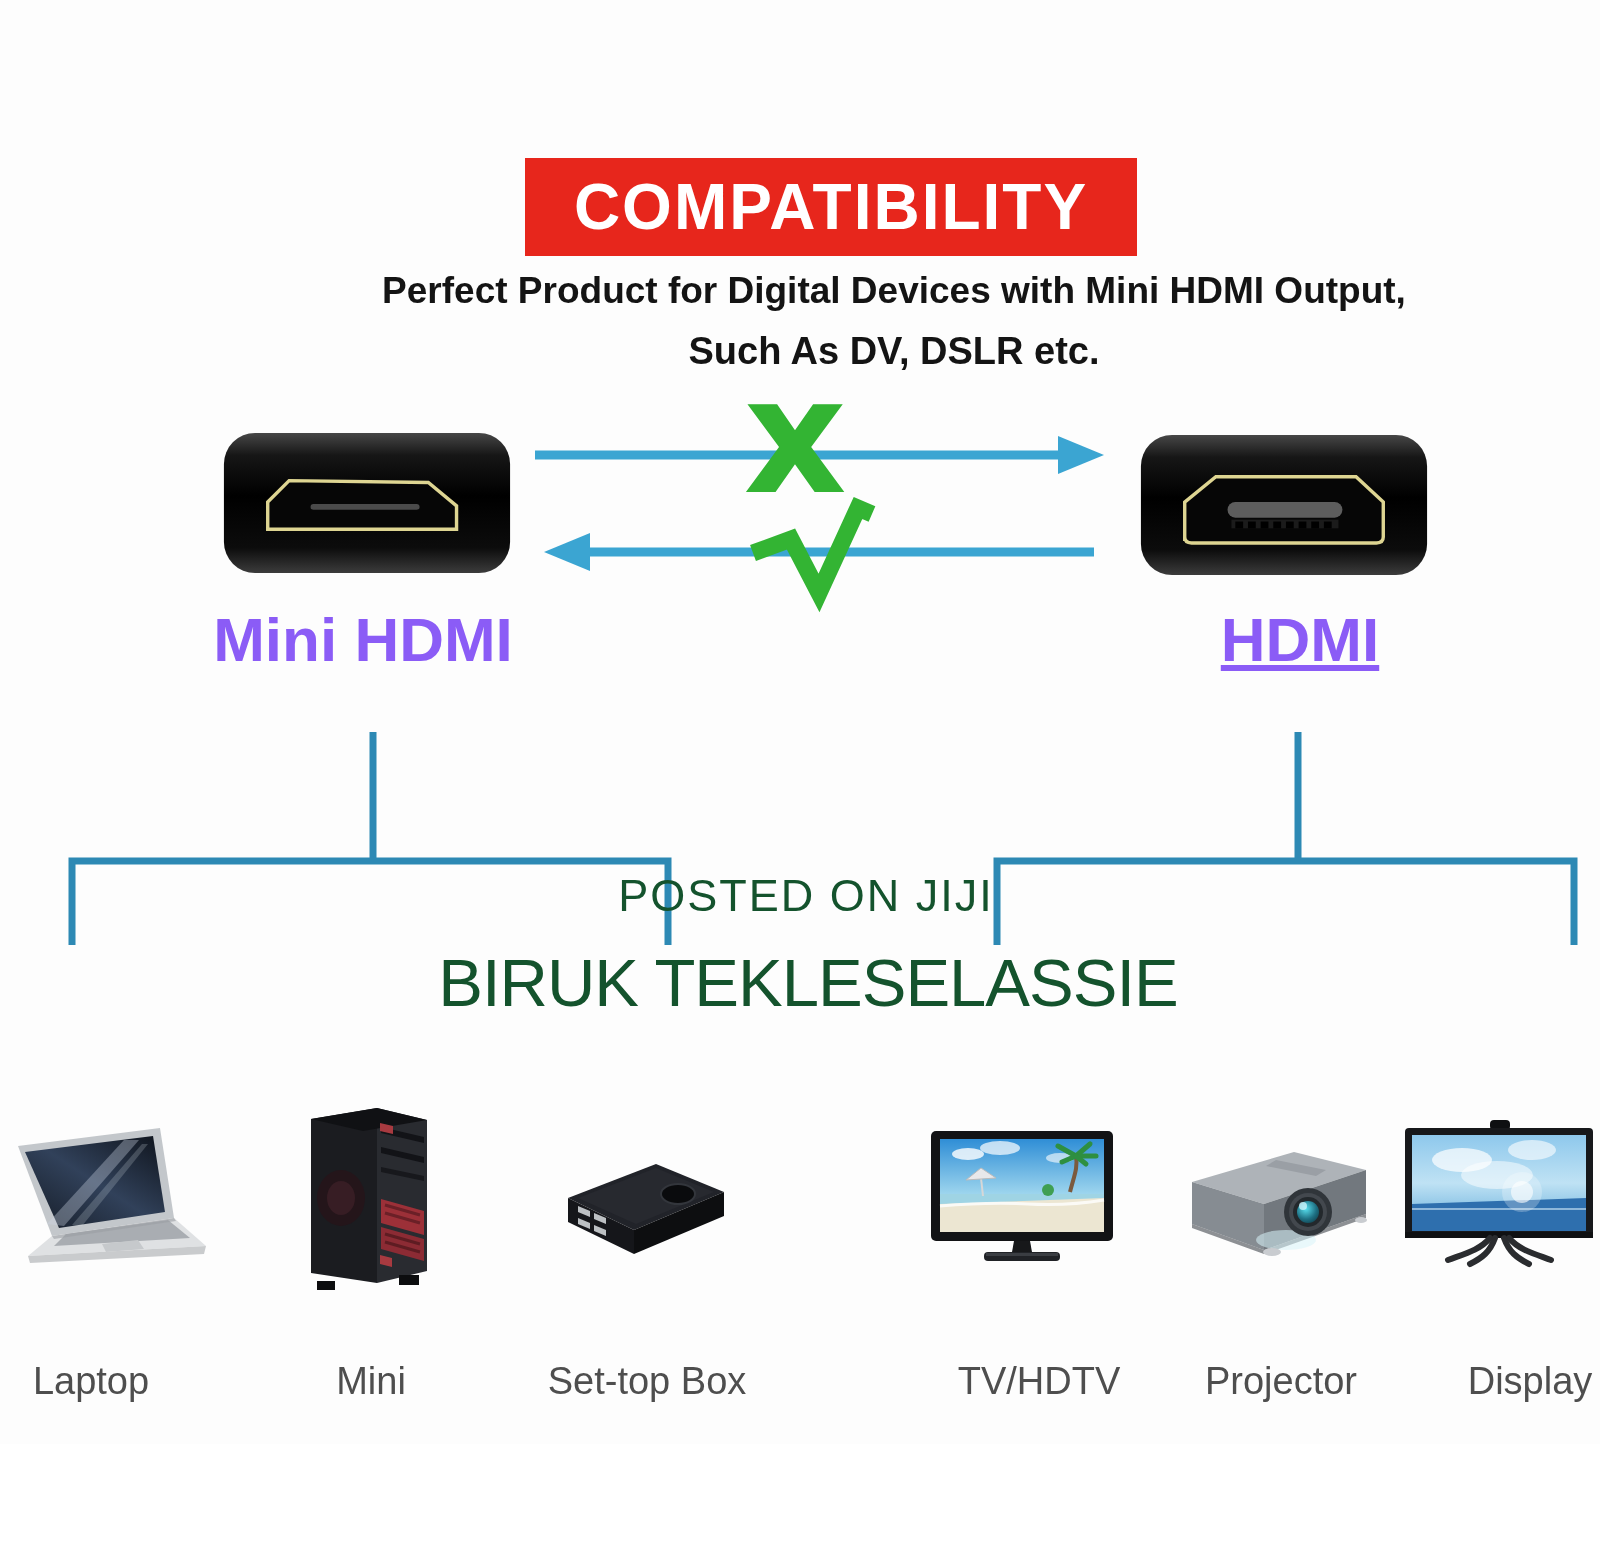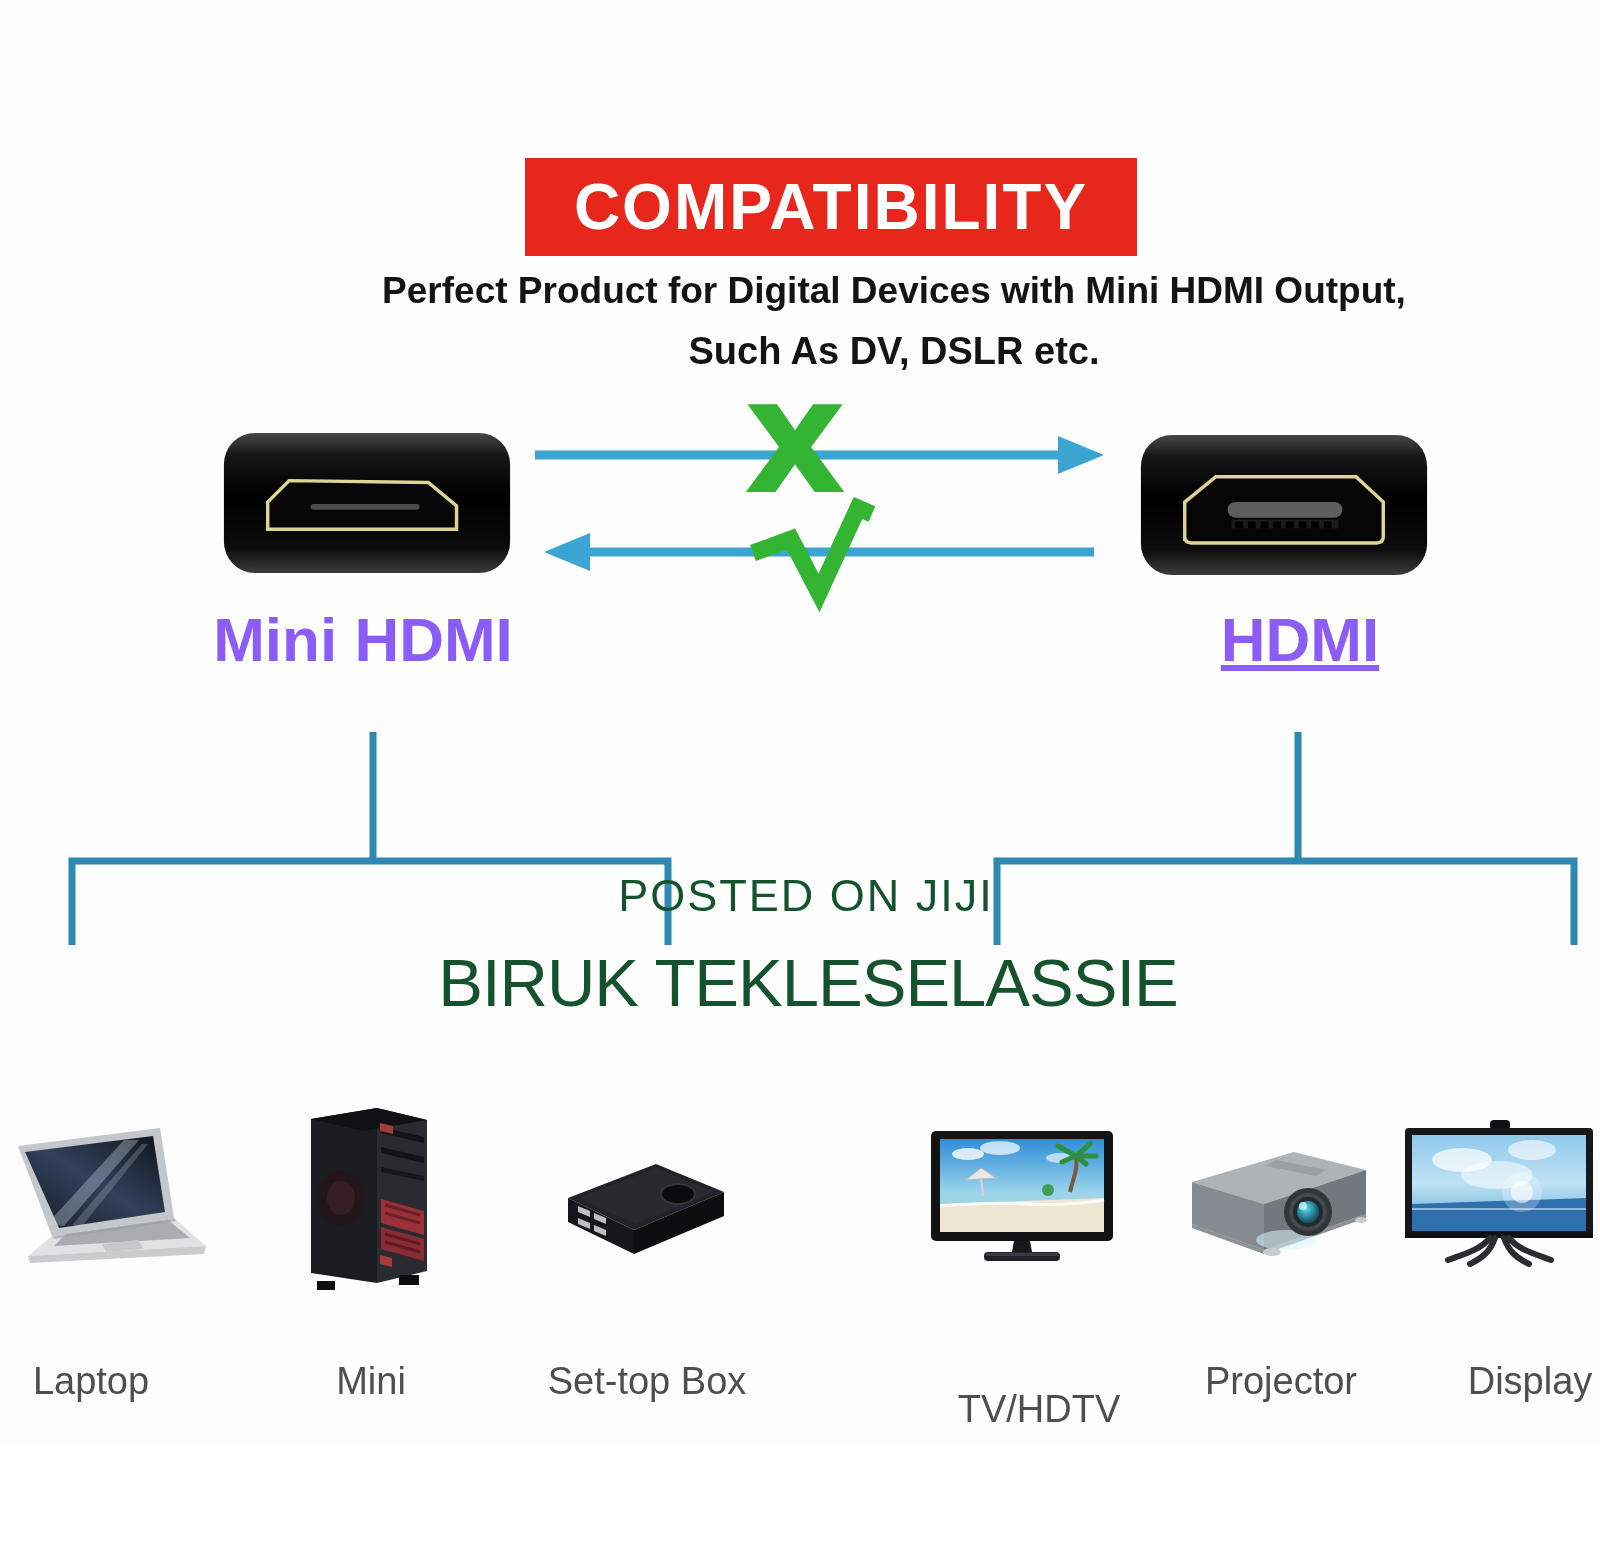--- a/index.html
+++ b/index.html
@@ -39,21 +39,21 @@
   .dev-laptop{left:2px;top:1122px;width:205px;height:150px;}
   .dev-host{left:303px;top:1103px;width:135px;height:195px;}
   .dev-settop{left:556px;top:1150px;width:180px;height:118px;}
   .dev-tv{left:928px;top:1128px;width:188px;height:148px;}
   .dev-projector{left:1176px;top:1140px;width:205px;height:125px;}
   .dev-monitor{left:1402px;top:1120px;width:195px;height:152px;}
 
   
   .devlabel{transform:translateX(-50%);top:1360px;font-size:38px;color:#4e4e4e;white-space:nowrap;}
   .dl-0{left:91px;}  .dl-1{left:371px;} .dl-2{left:647px;}
-  .dl-3{left:1039px;margin-top:28px;}.dl-4{left:1281px;}.dl-5{left:1530px;}
+  .dl-3{left:1039px;}.dl-4{left:1281px;}.dl-5{left:1530px;}
 </style>
 </head>
 <body>
 
 <div class="stage">
 
   <div class="abs banner">
     <span>COMPATIBILITY</span>
   </div>
 

